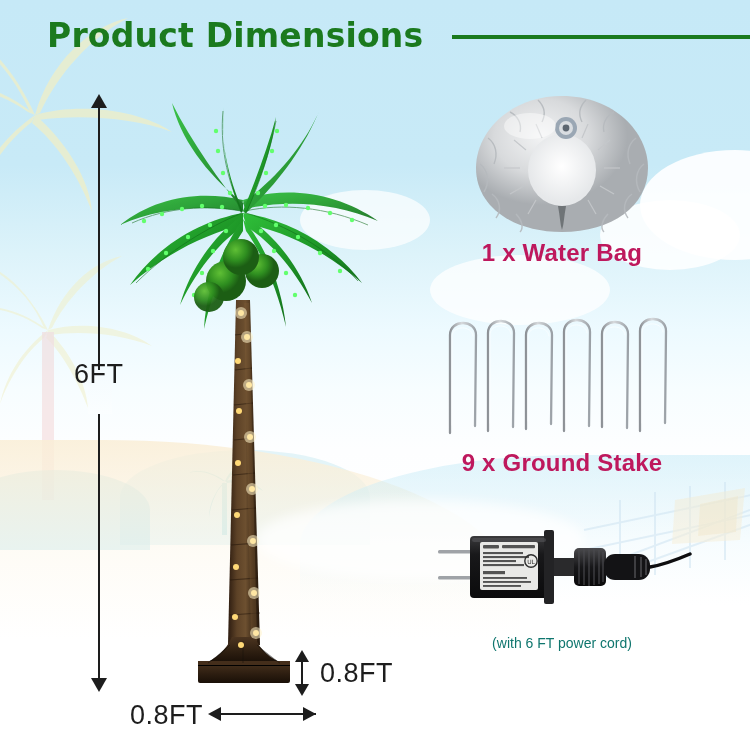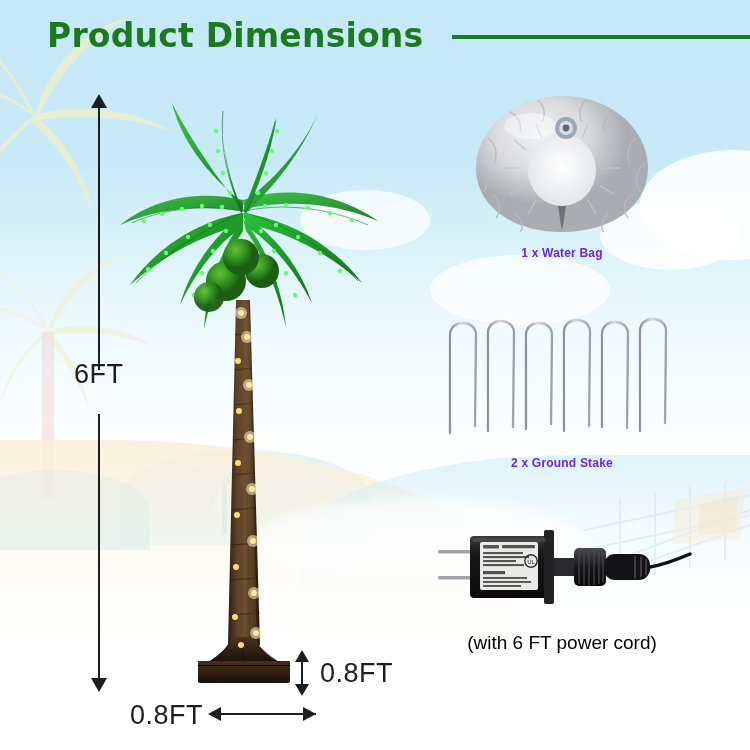--- a/index.html
+++ b/index.html
@@ -109,25 +109,25 @@
   .arrow-down2{top:684px;border-top:12px solid #1d1d1d;}
   .label-08ft-h{
     position:absolute;left:320px;top:658px;
     font-size:27px;color:#1d1d1d;letter-spacing:.5px;
   }
 
   
   .acc{position:absolute;text-align:center;width:300px;left:412px;}
   .acc-img{position:relative;margin:0 auto;}
   .acc-label{
-    font-size:12px;font-weight:bold;color:#6d28d9;line-height:26px;
+    font-size:24px;font-weight:bold;color:#be185d;line-height:26px;
     letter-spacing:.2px;
   }
   .acc-sub{
-    font-size:19px;font-weight:normal;color:#000000;line-height:26px;
+    font-size:14px;font-weight:normal;color:#0f766e;line-height:26px;
   }
 </style>
 </head>
 <body>
 
 <div id="stage">
 
   <div class="bg-sky"></div>
 
   <svg class="bg-palm" style="left:-60px;top:-10px;width:270px;height:250px;" viewBox="0 0 270 250">
@@ -448,21 +448,21 @@
         <g fill="none" stroke="#ffffff" stroke-width=".9" opacity=".65" stroke-linecap="round">
           <path d="M10 120 L10 32 C10 20 30 20 31 31"></path>
           <path d="M48 118 L48 30 C48 18 68 18 69 29"></path>
           <path d="M86 116 L86 32 C86 20 106 20 107 31"></path>
           <path d="M124 118 L124 29 C124 17 144 17 145 28"></path>
           <path d="M162 116 L162 31 C162 19 182 19 183 30"></path>
           <path d="M200 118 L200 28 C200 16 220 16 221 27"></path>
         </g>
       </svg>
     </div>
-    <div class="acc-label">2 x Ground Stake</div>
+    <div class="acc-label">9 x Ground Stake</div>
   </div>
 
   <div class="acc" style="top:520px;">
     <div class="acc-img" style="width:260px;height:110px;">
       <svg width="260" height="110" viewBox="0 0 260 110">
         <defs>
           <linearGradient id="bodyG" x1="0" y1="0" x2="0" y2="1">
             <stop offset="0%" stop-color="#3a3a3c"></stop>
             <stop offset="30%" stop-color="#18181a"></stop>
             <stop offset="100%" stop-color="#0b0b0c"></stop>

